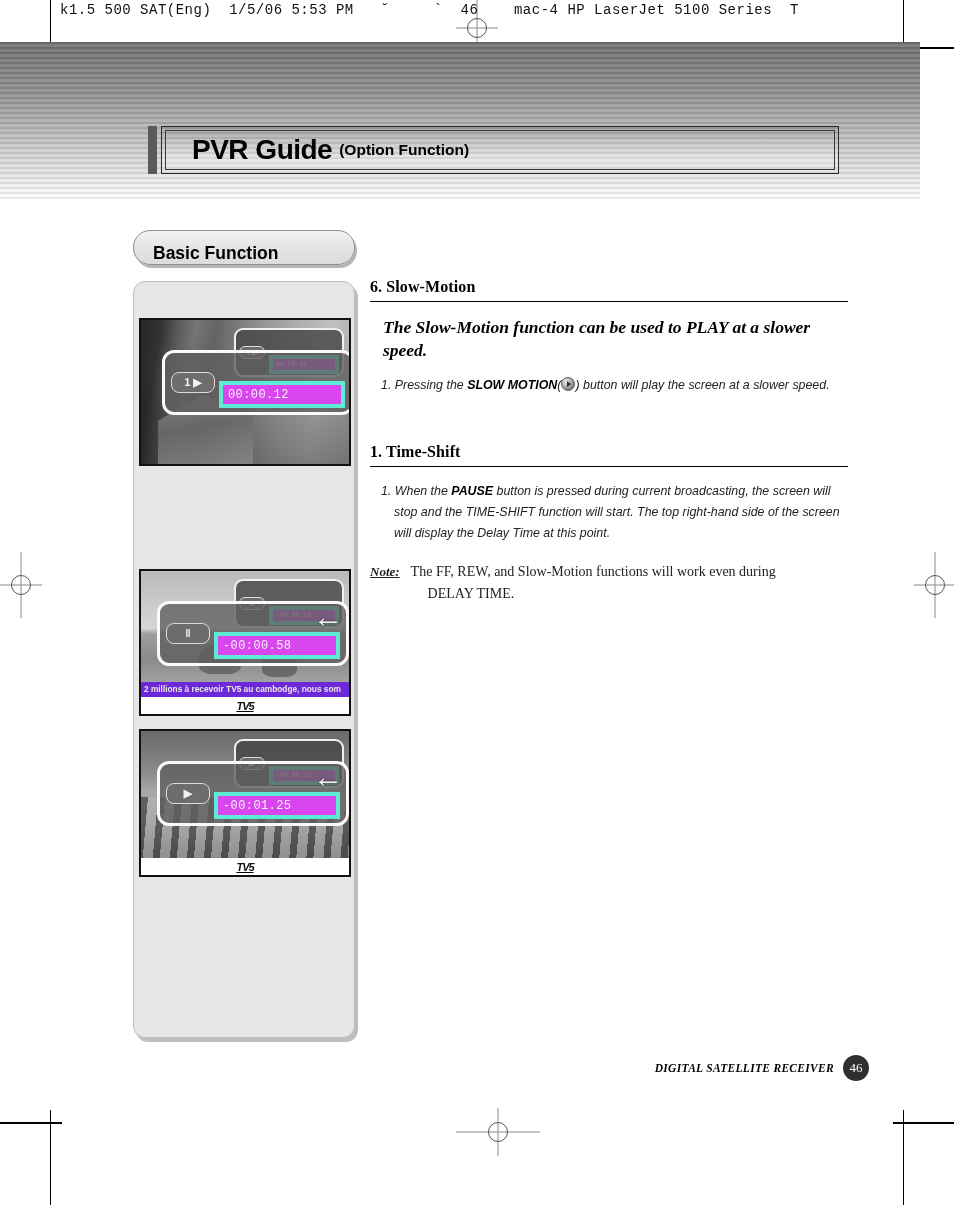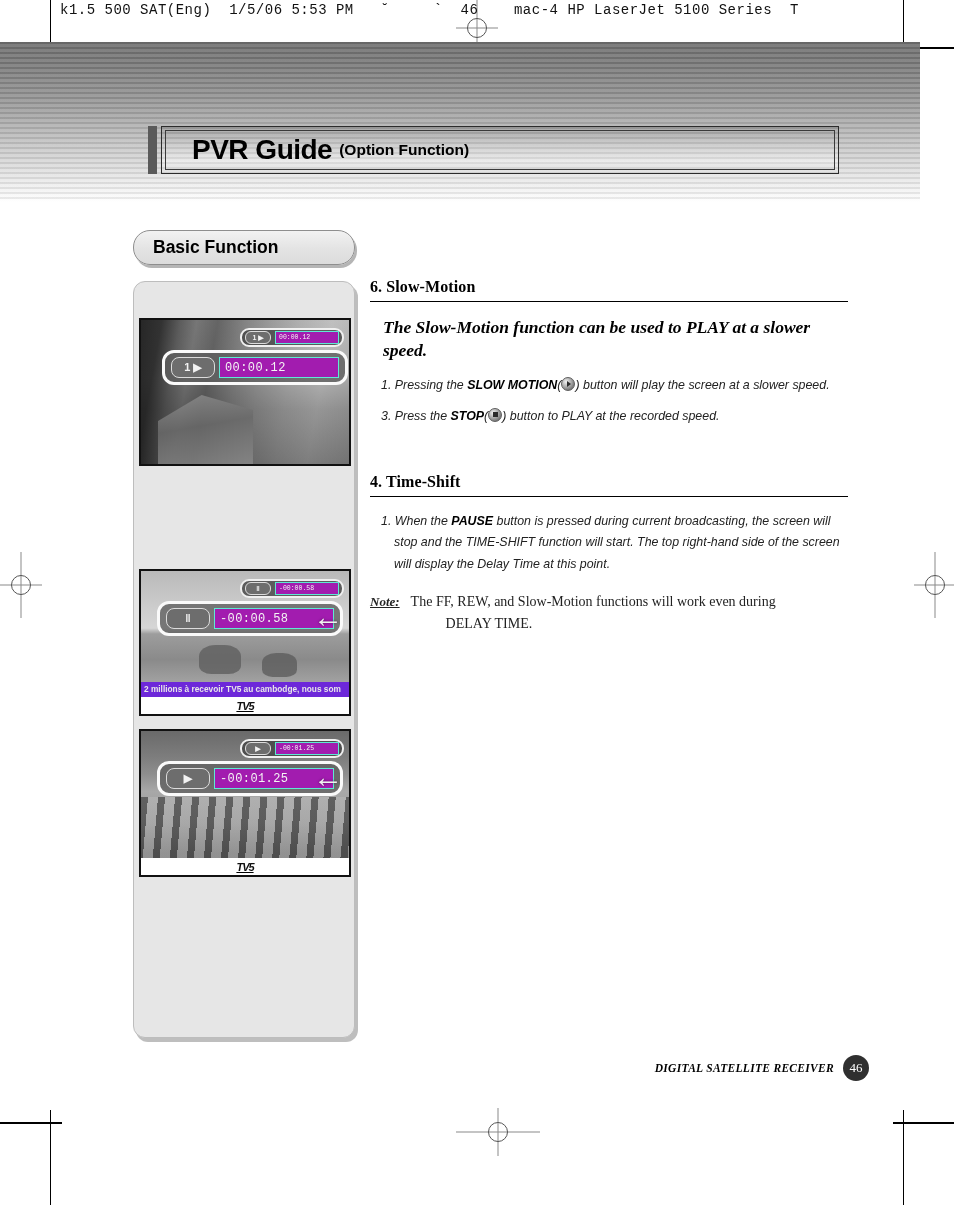--- a/index.html
+++ b/index.html
@@ -44,21 +44,21 @@
                   border:1px solid #3a3a3a;display:flex;align-items:center;}
   #title-main{font-size:28px;font-weight:bold;letter-spacing:-.5px;
               margin-left:26px;line-height:1;}
   #title-sub{font-size:15.5px;font-weight:bold;margin-left:7px;line-height:1;}
 
   
   #bf-tab{position:absolute;left:133px;top:230px;width:222px;height:35px;
           border-radius:17px;border:1px solid #8e8e8e;box-sizing:border-box;
           background:linear-gradient(to bottom,#f2f2f2,#e3e3e3 55%,#dcdcdc);
           box-shadow:2px 3px 0 rgba(120,120,120,.55);
-          display:flex;align-items:center;}
+          display:flex;align-items:flex-end;}
   #bf-tab span{font-size:17.5px;font-weight:bold;margin-left:19px;}
 
   
   #sidepanel{position:absolute;left:133px;top:281px;width:222px;height:757px;
              border-radius:12px;border:1px solid #bdbdbd;box-sizing:border-box;
              background:#e6e6e6;box-shadow:3px 4px 0 rgba(125,125,125,.5);}
 
   .shot{position:absolute;left:5px;width:212px;
         border:2px solid #111;box-sizing:border-box;background:#9a9a9a;
         overflow:hidden;}
@@ -103,23 +103,23 @@
              border:2px solid #f0f0f0;border-radius:9px;
              background:rgba(70,70,70,.82);padding:1px 3px;}
   .osd-big{position:absolute;display:flex;align-items:center;
            border:3px solid #fafafa;border-radius:12px;
            background:rgba(95,95,95,.80);padding:4px 6px;}
   .osd-icon{display:flex;align-items:center;justify-content:center;
             border:1px solid #dcdcdc;border-radius:8px;background:#6d6d6d;
             color:#f2f2f2;font-weight:bold;line-height:1;}
   .osd-small .osd-icon{height:11px;min-width:20px;font-size:7px;padding:0 2px;border-radius:6px;}
   .osd-big .osd-icon{height:19px;min-width:36px;font-size:11px;padding:0 3px;}
-  .osd-bar{margin-left:4px;background:#a21caf;border:1px solid #5eead4;
+  .osd-bar{margin-left:4px;background:#d946ef;border:4px solid #5eead4;
            color:#f4f4f4;font-family:"Liberation Mono", monospace;
-           display:flex;align-items:center;}
+           display:flex;align-items:center;margin-top:24px;}
   .osd-small .osd-bar{height:11px;font-size:6.5px;padding:0 3px;min-width:56px;}
   .osd-big .osd-bar{height:19px;font-size:12px;padding:0 5px;min-width:108px;
                     letter-spacing:.4px;}
 
   .callarrow{position:absolute;color:#f2f2f2;font-size:30px;line-height:1;
              text-shadow:0 0 3px rgba(0,0,0,.55);}
 
   
   #content{position:absolute;left:370px;top:278px;width:478px;}
   .sec-h{font-family:"Liberation Serif", serif;font-size:16px;font-weight:bold;
@@ -139,21 +139,21 @@
           border-bottom:3px solid transparent;}
   .inlbtn.stop:after{content:"";position:absolute;left:3.4px;top:3.4px;
           width:5px;height:5px;background:#2b2b2b;}
   .note{margin-top:16px;font-size:12.4px;line-height:1.72;color:#222;
         display:flex;}
   .note .lbl{font-family:"Liberation Serif", serif;font-weight:bold;
              font-style:italic;text-decoration:underline;font-size:13px;
              flex:0 0 auto;margin-right:11px;}
   .note .body{font-family:"Liberation Serif", serif;font-size:14px;line-height:1.6;}
   .note .body span{display:block;}
-  .note .body span.ind{margin-left:35px;}
+  .note .body span.ind{margin-left:17px;}
 
   
   #footer{position:absolute;right:85px;top:1055px;display:flex;align-items:center;}
   #footer .ftxt{font-family:"Liberation Serif", serif;font-weight:bold;
                 font-style:italic;font-size:11.5px;letter-spacing:.3px;}
   #pagebadge{width:26px;height:26px;border-radius:50%;background:#2f2f2f;
              color:#fff;display:flex;align-items:center;justify-content:center;
              font-family:"Liberation Serif", serif;font-size:13px;margin-left:9px;}
 </style>
 </head>
@@ -258,29 +258,25 @@
 <div id="content">
 
   <div>
     <span class="sec-h">6. Slow-Motion</span>
     <div class="lead">The Slow-Motion function can be used to PLAY at a slower speed.</div>
     <ol class="steps">
       <li>
         <span>1.</span>
         <span>Pressing the </span><b>SLOW MOTION</b>(<span class="inlbtn play"></span>)<span> button will play the screen at a slower speed.</span>
       </li>
-      <li>
-        <span>3.</span>
-        <span>Press the </span><b>STOP</b>(<span class="inlbtn stop"></span>)<span> button to PLAY at the recorded speed.</span>
-      </li>
     </ol>
   </div>
 
   <div style="margin-top:46px;">
-    <span class="sec-h">4. Time-Shift</span>
+    <span class="sec-h">1. Time-Shift</span>
     <ol class="steps" style="margin-top:14px;">
       <li>
         <span>1.</span>
         <span>When the </span><b>PAUSE</b><span> button is pressed during current broadcasting, the screen will stop and the TIME-SHIFT function will start. The top right-hand side of the screen will display the Delay Time at this point.</span>
       </li>
     </ol>
     <div class="note">
       <span class="lbl">Note:</span>
       <span class="body">
         <span>The FF, REW, and Slow-Motion functions will work even during</span>

